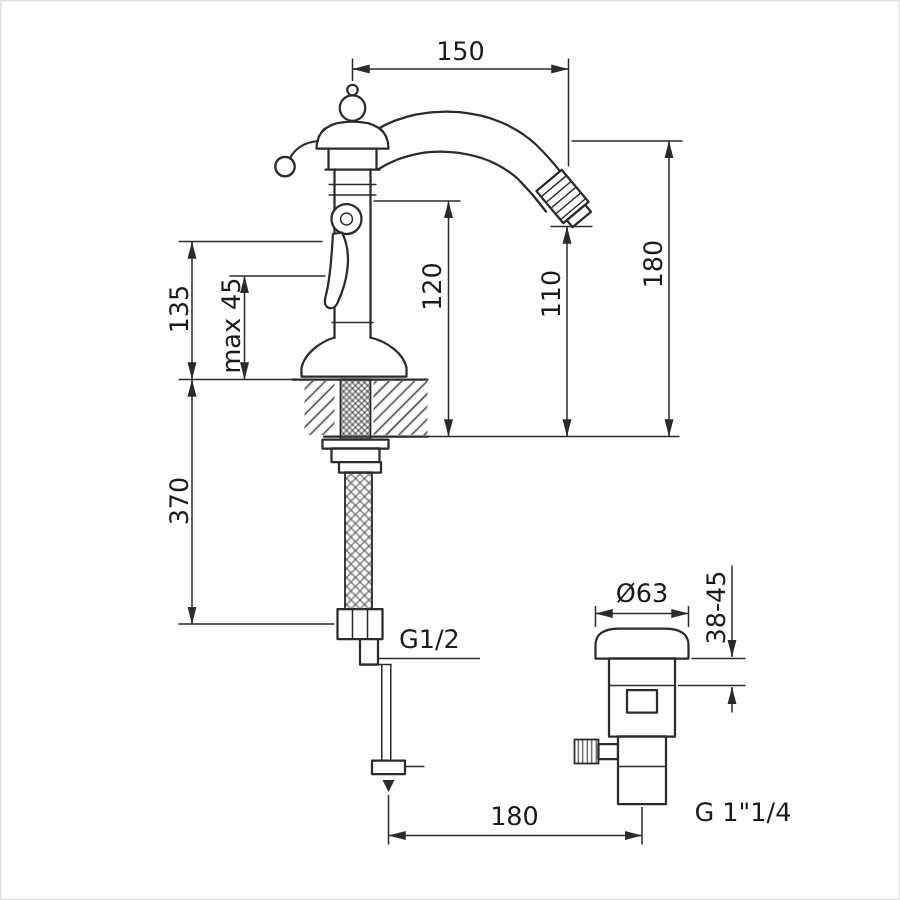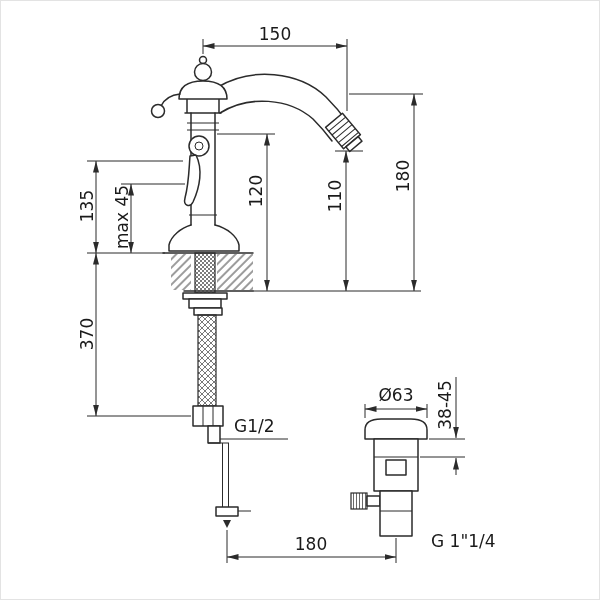--- a/index.html
+++ b/index.html
@@ -1,20 +1,21 @@
 <!DOCTYPE html>
 <html><head>
 <meta charset="utf-8">
 <style>
   html,body { margin:0; padding:0; background:#f6f6f6; }
   .canvas {
     width:600px; height:600px; background:#fff;
     border:1px solid #e3e3e3; box-sizing:border-box;
     margin:0 auto; position:relative;
     font-family:"DejaVu Sans", sans-serif;
+    padding-left:32px;
   }
   svg { display:block; }
   .o  { fill:none; stroke:#2b2b2b; stroke-width:1.5; stroke-linecap:round; stroke-linejoin:round; }
   .of { fill:#ffffff; stroke:#2b2b2b; stroke-width:1.5; stroke-linejoin:round; }
   .d  { fill:none; stroke:#2b2b2b; stroke-width:1; }
   .lbl { font-family:"DejaVu Sans", sans-serif; font-size:17px; fill:#1a1a1a; }
 </style>
 </head>
 <body>
 

